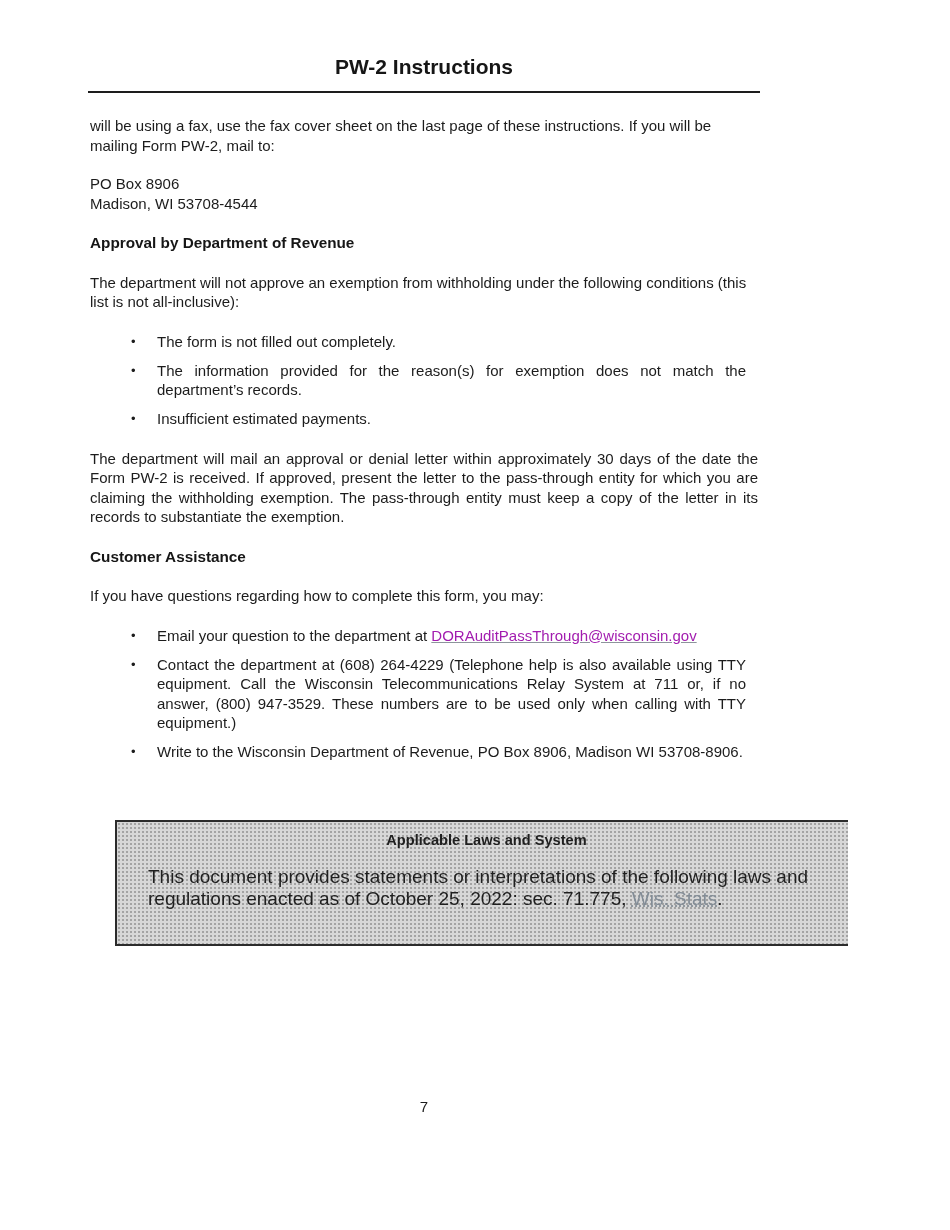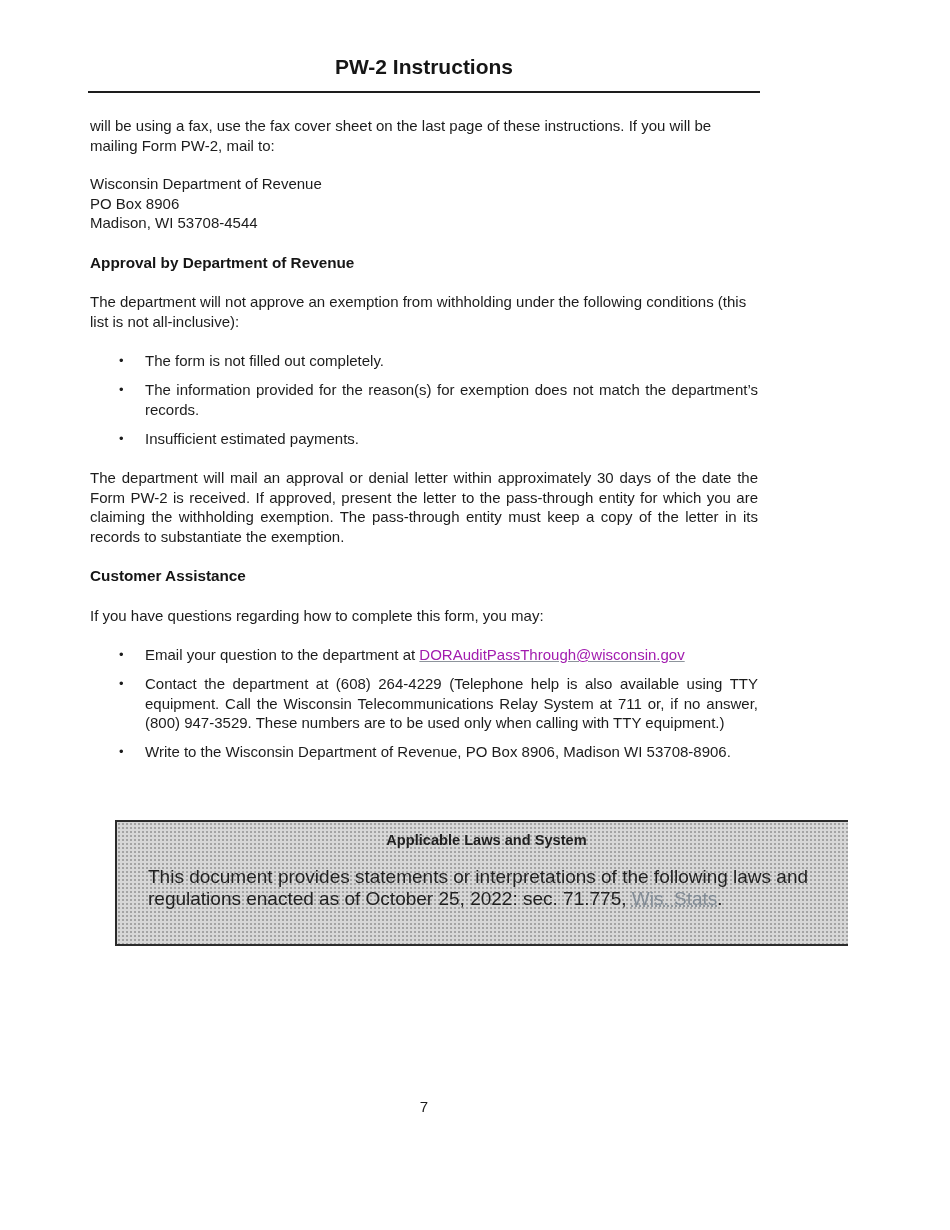--- a/index.html
+++ b/index.html
@@ -53,21 +53,21 @@
     line-height: 19.5px;
     font-weight: bold;
     margin: 20px 0 19px 0;
     color: #161616;
   }
   .justify {
     text-align: justify;
   }
   ul.bullet-list {
     list-style: none;
-    margin: 20px 0;
+    margin: 20px 12px;
     padding: 0;
   }
   ul.bullet-list li {
     position: relative;
     padding-left: 55px;
     margin: 0;
   }
   ul.bullet-list li + li {
     margin-top: 9.5px;
   }
@@ -126,21 +126,20 @@
 
 <div class="sheet">
   <div class="content">
 
     <h1 class="doc-title">PW-2 Instructions</h1>
     <hr class="title-rule">
 
     <p class="first-para">will be using a fax, use the fax cover sheet on the last page of these instructions. If you will be mailing Form PW-2, mail to:</p>
 
     <div class="address-block">
-      <p class="address-line">Wisconsin Department of Revenue</p>
       <p class="address-line">PO Box 8906</p>
       <p class="address-line">Madison, WI 53708-4544</p>
     </div>
 
     <h2 class="section-heading">Approval by Department of Revenue</h2>
 
     <p>The department will not approve an exemption from withholding under the following conditions (this list is not all-inclusive):</p>
 
     <ul class="bullet-list">
       <li>

